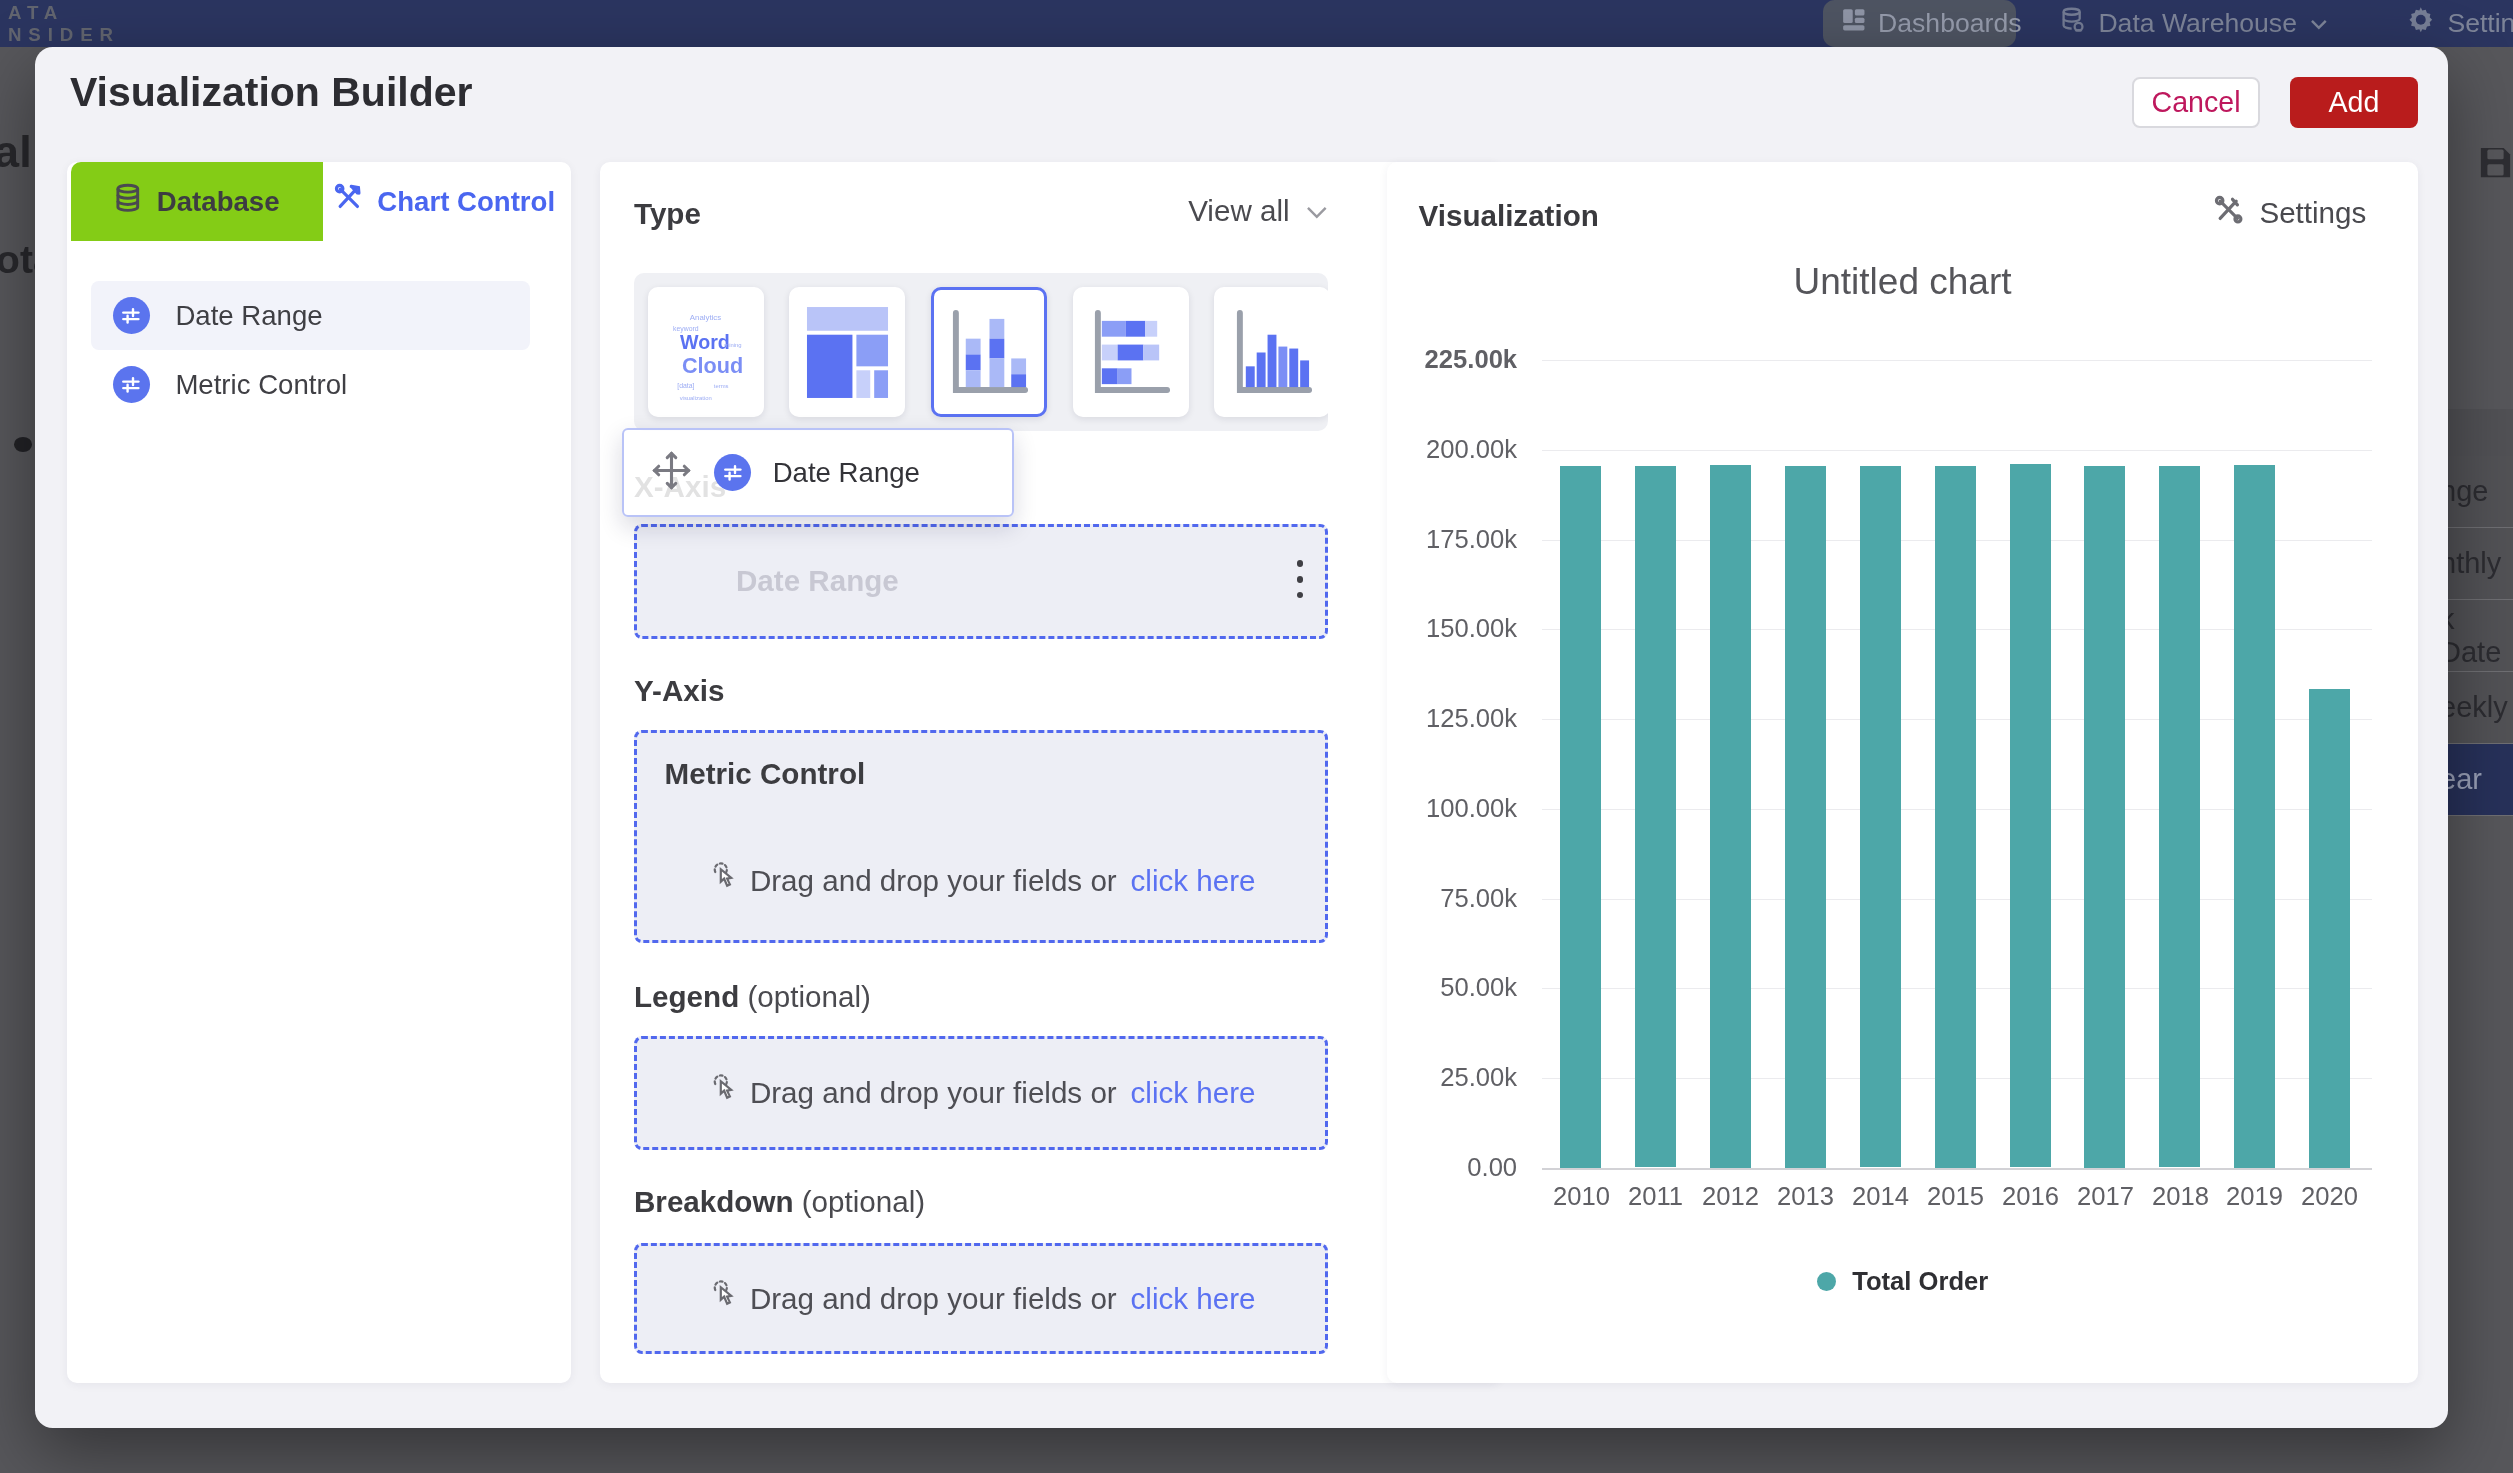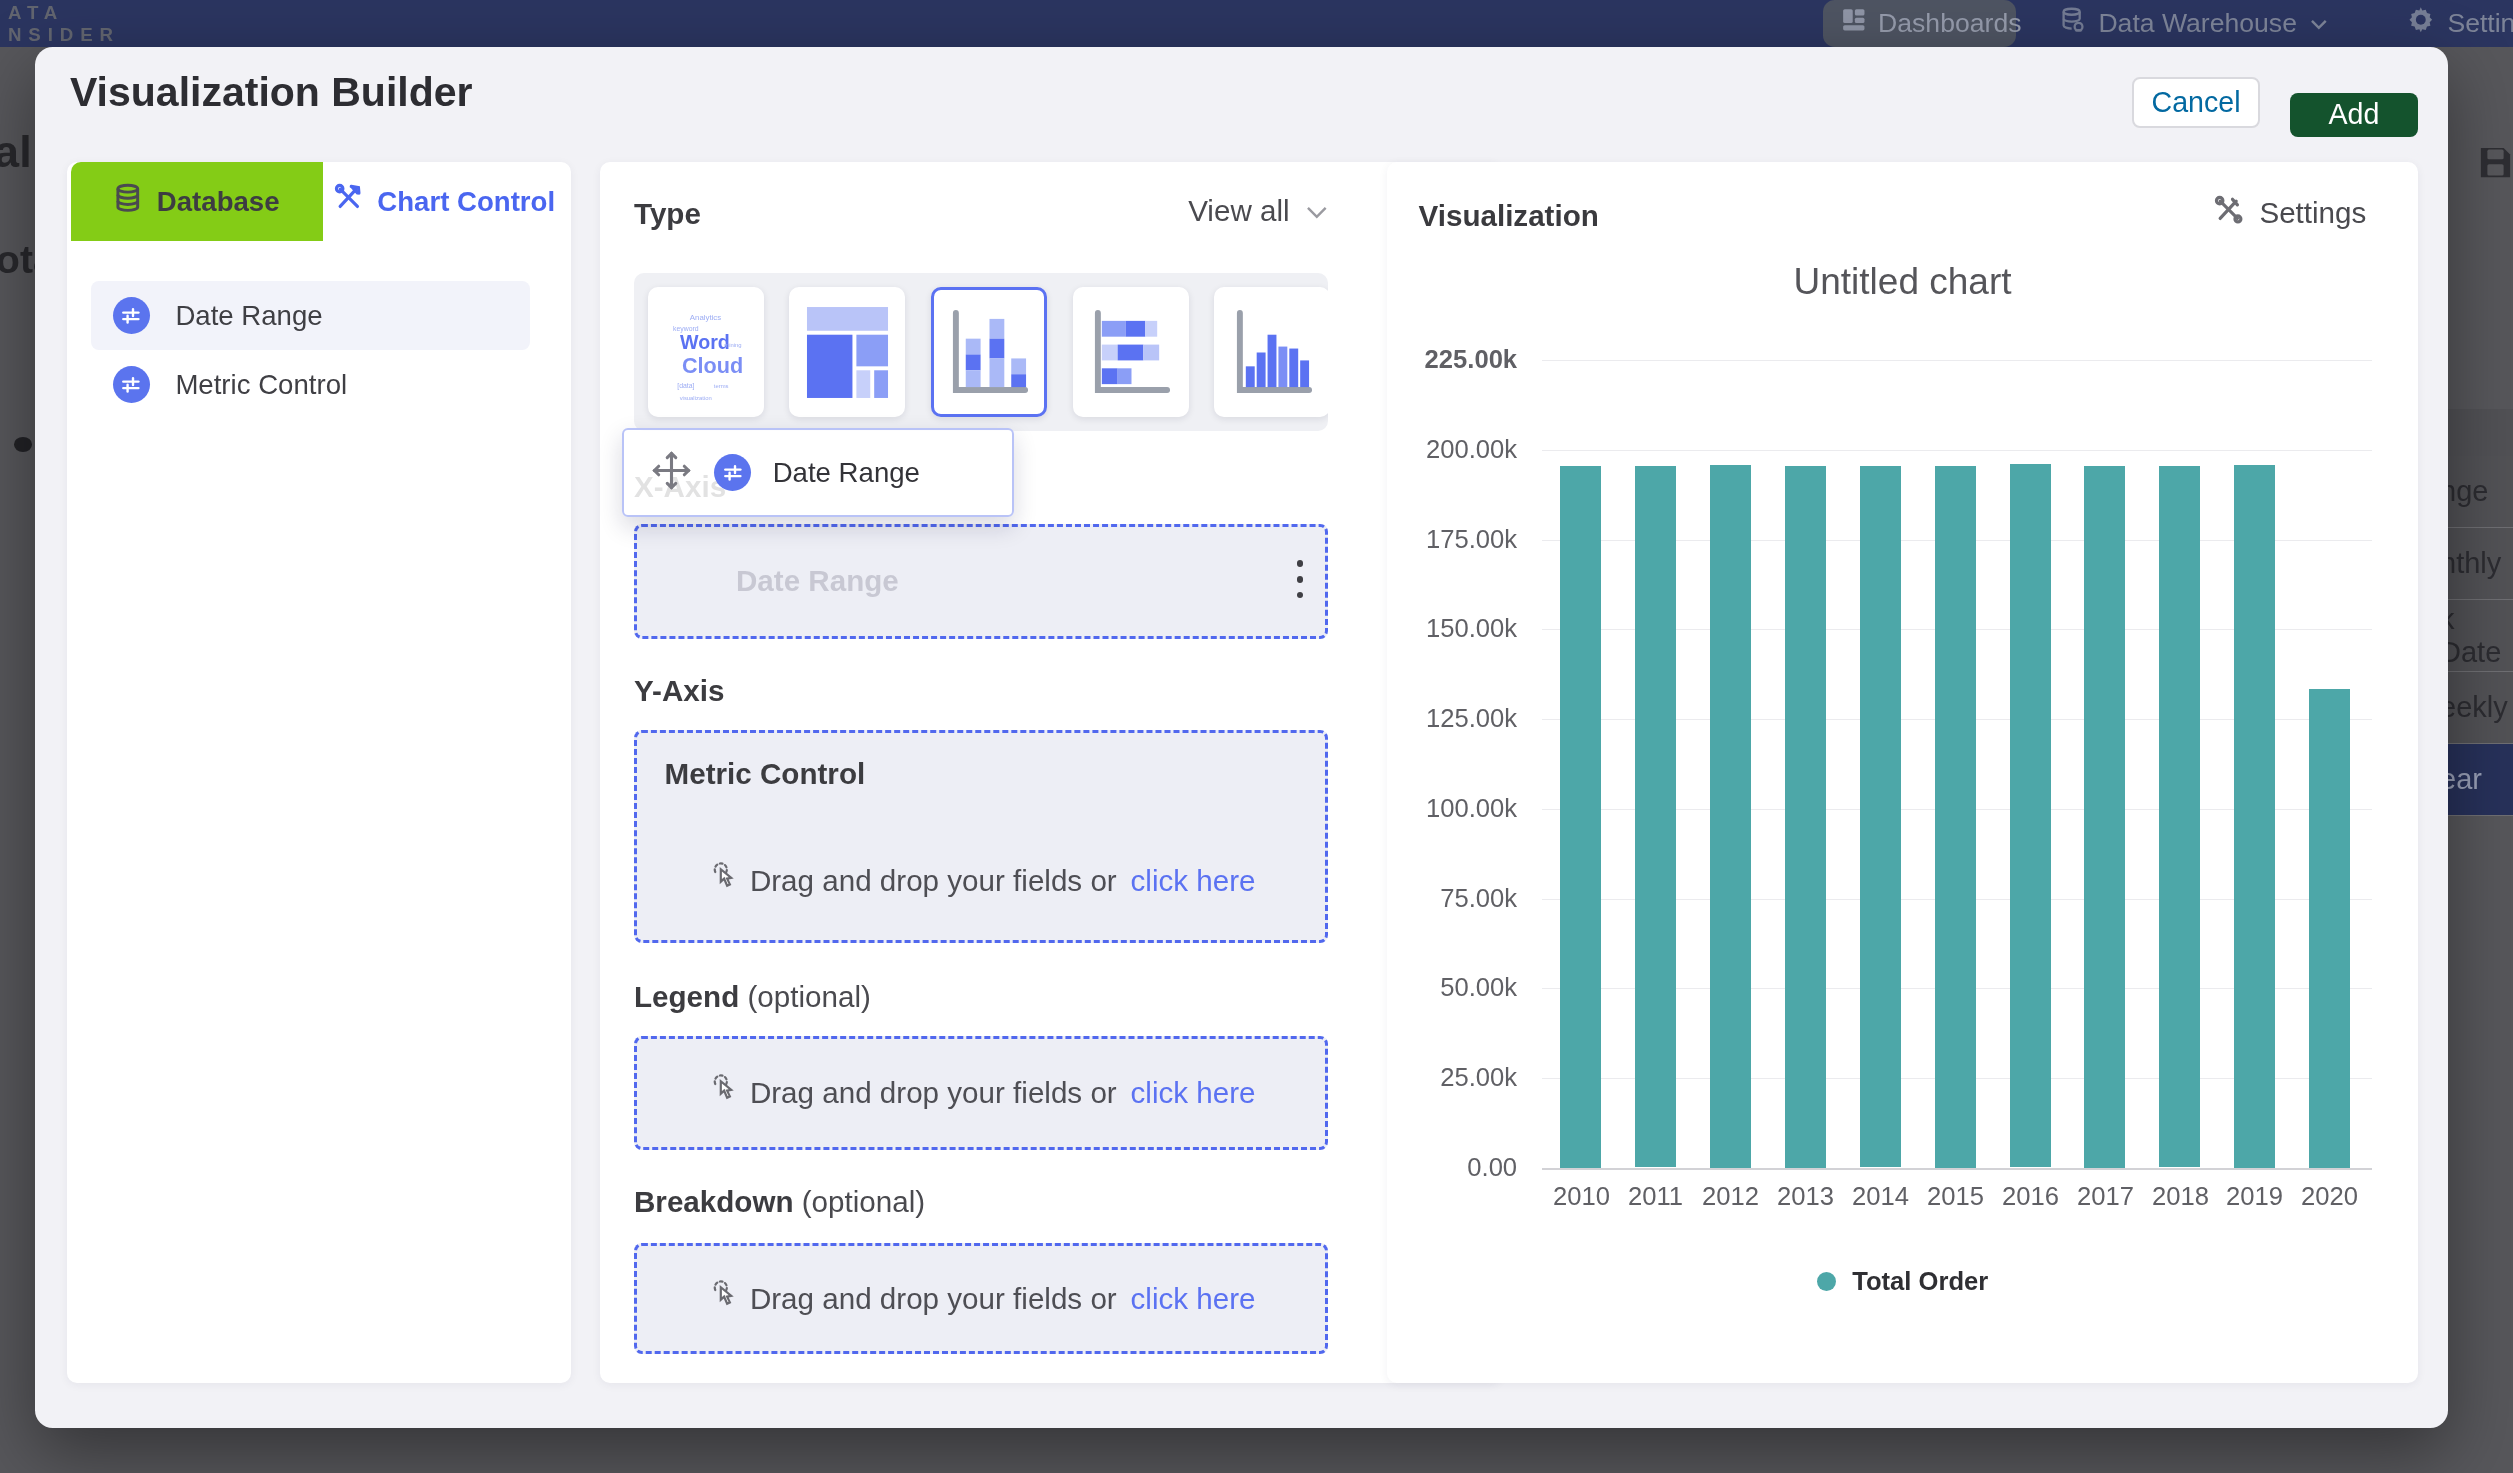--- a/index.html
+++ b/index.html
@@ -16,22 +16,22 @@
   #tab-settings  { left:2406px; top:0; }
   .bg-text { color:#28282c; font-weight:bold; }
   #bg-dropdown { left:2437px; top:456px; width:77px; }
   .dd-row { width:77px; height:72px; background:#525256; border-bottom:1px solid #6f6f73; color:#2c2c31; font-size:29px; display:flex; align-items:center; overflow:hidden; padding-left:3px; }
   .dd-row.selected { background:#27315a; color:#99a0b7; }
 
   
   #modal { left:35px; top:47px; width:2413px; height:1381px; background:#f2f2f6; border-radius:17.7px; box-shadow:0 23.6px 69px rgba(0,0,0,.4); }
   #modal-title { left:35px; top:21.7px; font-size:41px; font-weight:600; color:#2d2d32; }
   .btn { display:flex; align-items:center; justify-content:center; font-size:28.6px; border-radius:7.9px; cursor:pointer; }
-  #btn-cancel { left:2097px; top:29.6px; width:128px; height:51px; background:#fff; border:2px solid #d9d9de; color:#0369a1; }
-  #btn-add { left:2255px; top:29.6px; width:128px; height:44px; background:#14532d; color:#fff;margin-top:16px; }
+  #btn-cancel { left:2097px; top:29.6px; width:128px; height:51px; background:#fff; border:2px solid #d9d9de; color:#be185d; }
+  #btn-add { left:2255px; top:29.6px; width:128px; height:51px; background:#b91c1c; color:#fff; }
 
   .panel { background:#fff; border-radius:9.9px; box-shadow:0 2px 9.9px rgba(30,30,60,.06); }
   #left-panel   { left:31.5px;  top:115px; width:504px;  height:1221px; }
   #mid-panel    { left:565px; top:115px; width:901px;  height:1221px; }
   #right-panel  { left:1352px;top:115px; width:1031px; height:1221px; overflow:hidden; }
 
   
   .lp-tab { top:0; height:79px; display:flex; align-items:center; justify-content:center; gap:13.8px; font-size:27.6px; font-weight:bold; }
   #lp-tab-database { left:4px; width:252px; background:#84cc16; border-radius:9.9px 0 0 0; color:#3d3d42; }
   #lp-tab-chartcontrol { left:252px; width:252px; color:#4a66f0; }

